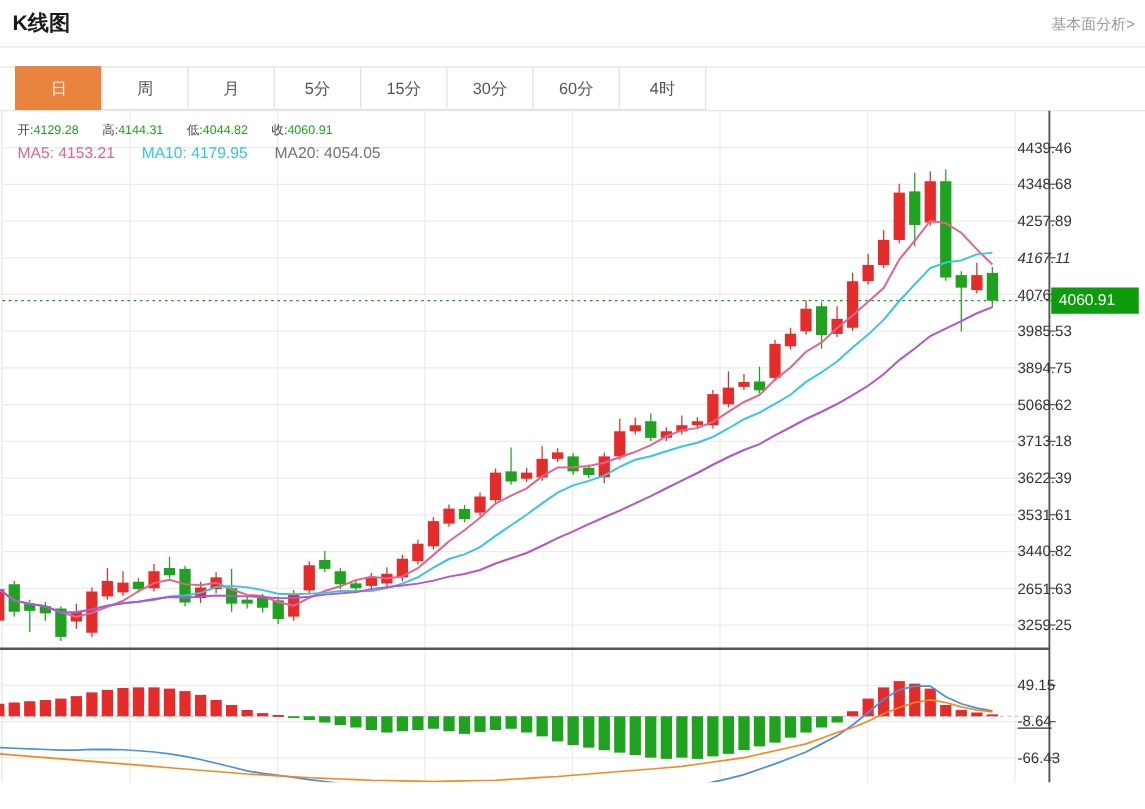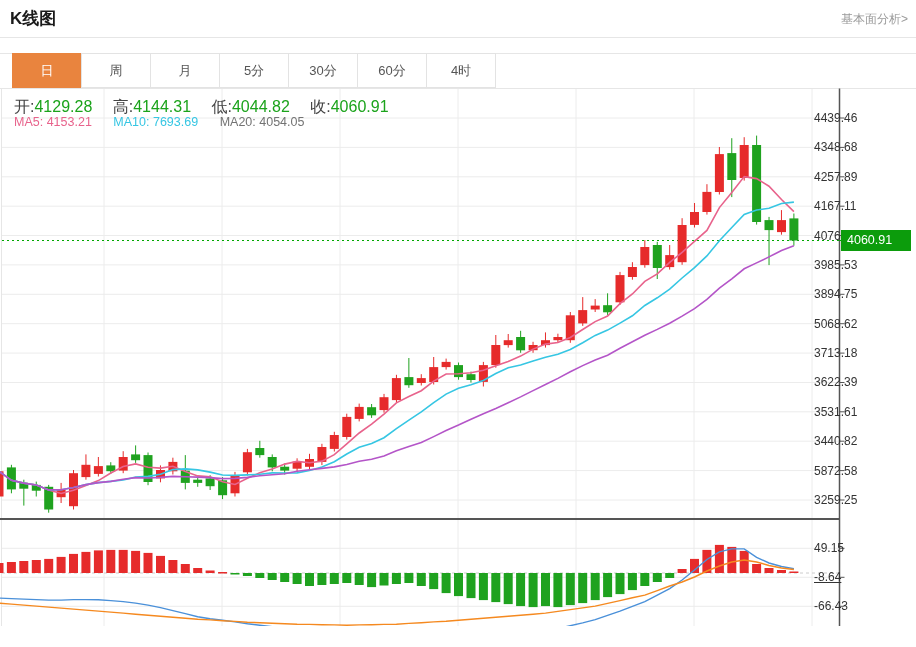--- a/index.html
+++ b/index.html
@@ -6,21 +6,21 @@
   #screen{position:relative;width:916px;height:626px;background:#fff;overflow:hidden;
           font-family:"Liberation Sans","DejaVu Sans",sans-serif;}
   #chart-svg{position:absolute;left:0;top:0;}
   .page-title{position:absolute;left:10px;top:7px;font-size:17px;font-weight:bold;color:#1a1a1a;}
   .top-link{position:absolute;right:8px;top:11px;font-size:12px;color:#999;cursor:pointer;text-decoration:none;}
   .tabs{position:absolute;left:12px;top:53px;display:flex;}
   .tab{width:70px;height:35px;line-height:33px;text-align:center;font-size:13px;color:#555;
        background:#fff;border:1px solid #e3e3e3;margin-left:-1px;box-sizing:border-box;cursor:pointer;}
   .tab:first-child{margin-left:0;}
   .tab.active{background:#e9843e;border-color:#e9843e;color:#fff;}
-  .quote-bar{position:absolute;left:14px;top:97px;font-size:16px;color:#444;white-space:nowrap;}
+  .quote-bar{position:absolute;left:14px;top:97px;font-size:10px;color:#444;white-space:nowrap;}
   .quote-bar .pair{margin-right:16px;}
   .quote-bar .val{color:#1ba31b;}
   .ma-bar{position:absolute;left:14px;top:115px;font-size:12.5px;white-space:nowrap;}
   .ma-bar .pair{margin-right:18px;}
   .ma5{color:#e8638c;} .ma10{color:#36c6e3;} .ma20{color:#737373;}
   .macd-bar{position:absolute;left:14px;top:522px;font-size:12.5px;white-space:nowrap;}
   .macd-bar .pair{margin-right:20px;}
   .c-macd{color:#e04444;} .c-diff{color:#4a90d9;} .c-dea{color:#f5891f;}
   .axis-label{position:absolute;left:814px;font-size:12px;color:#333;white-space:nowrap;}
   .price-badge{position:absolute;left:841px;top:230px;width:70px;height:21px;line-height:21px;
@@ -286,53 +286,54 @@
       </svg></div>
 
   <div class="page-title">K线图</div>
   <a class="top-link">基本面分析&gt;</a>
 
   <div class="tabs">
       <div class="tab active">日</div>
       <div class="tab">周</div>
       <div class="tab">月</div>
       <div class="tab">5分</div>
+      <div class="tab">15分</div>
       <div class="tab">30分</div>
       <div class="tab">60分</div>
       <div class="tab">4时</div>
     </div>
 
   <div class="quote-bar">
     <span class="pair"><span>开:</span><span class="val">4129.28</span></span>
     <span class="pair"><span>高:</span><span class="val">4144.31</span></span>
     <span class="pair"><span>低:</span><span class="val">4044.82</span></span>
     <span class="pair"><span>收:</span><span class="val">4060.91</span></span>
   </div>
 
   <div class="ma-bar">
     <span class="pair ma5"><span>MA5:</span> <span>4153.21</span></span>
-    <span class="pair ma10"><span>MA10:</span> <span>7693.69</span></span>
+    <span class="pair ma10"><span>MA10:</span> <span>4179.95</span></span>
     <span class="pair ma20"><span>MA20:</span> <span>4054.05</span></span>
   </div>
 
 
   <div id="price-axis">
       <div class="axis-label" style="top: 111px;">4439.46</div>
       <div class="axis-label" style="top: 140.385px;">4348.68</div>
       <div class="axis-label" style="top: 169.769px;">4257.89</div>
-      <div class="axis-label" style="top: 199.154px;">4167.11</div>
+      <div class="axis-label" style="top: 199.154px; font-style: italic;">4167.11</div>
       <div class="axis-label" style="top: 228.538px;">4076.32</div>
       <div class="axis-label" style="top: 257.923px;">3985.53</div>
       <div class="axis-label" style="top: 287.308px;">3894.75</div>
       <div class="axis-label" style="top: 316.692px;">5068.62</div>
       <div class="axis-label" style="top: 346.077px;">3713.18</div>
       <div class="axis-label" style="top: 375.461px;">3622.39</div>
       <div class="axis-label" style="top: 404.846px;">3531.61</div>
       <div class="axis-label" style="top: 434.231px;">3440.82</div>
-      <div class="axis-label" style="top: 463.615px;">5872.58</div>
+      <div class="axis-label" style="top: 463.615px;">2651.63</div>
       <div class="axis-label" style="top: 493px;">3259.25</div>
     </div>
   <div id="macd-axis">
       <div class="axis-label" style="top: 541.334px;">49.15</div>
       <div class="axis-label" style="top: 570.336px; text-decoration: underline;">-8.64</div>
       <div class="axis-label" style="top: 599.338px;">-66.43</div>
       <div class="axis-label" style="top: 628.34px;">-124.22</div>
     </div>
 
   <div class="price-badge" style="background: rgb(12, 156, 12); top: 230.026px;">4060.91</div>

